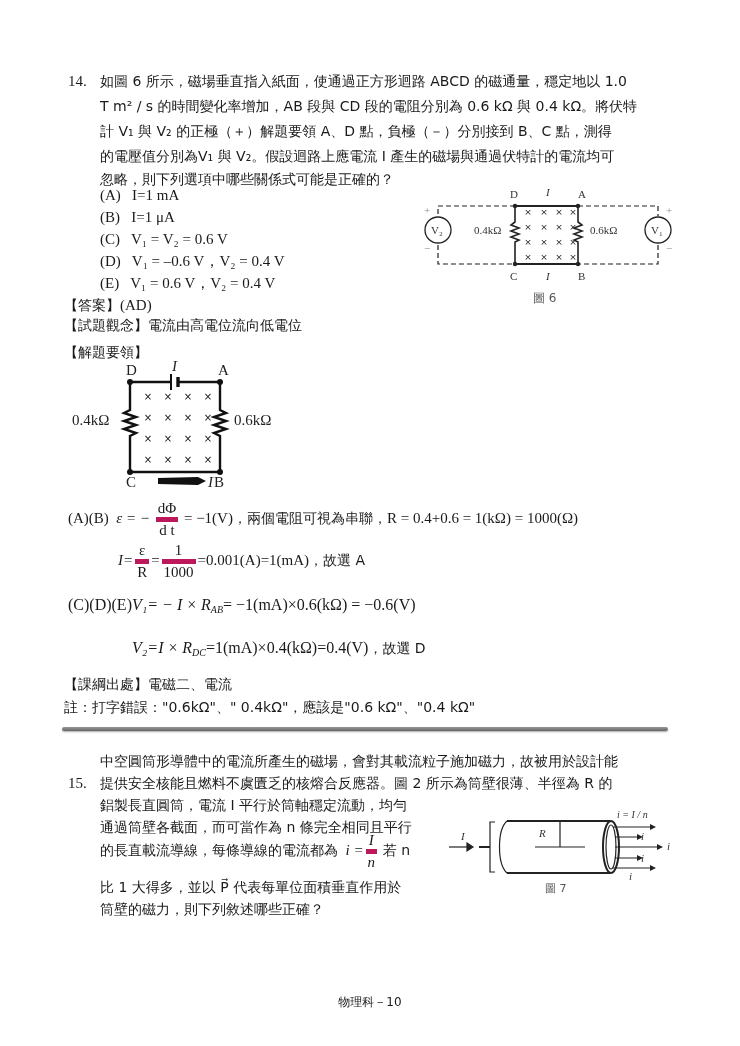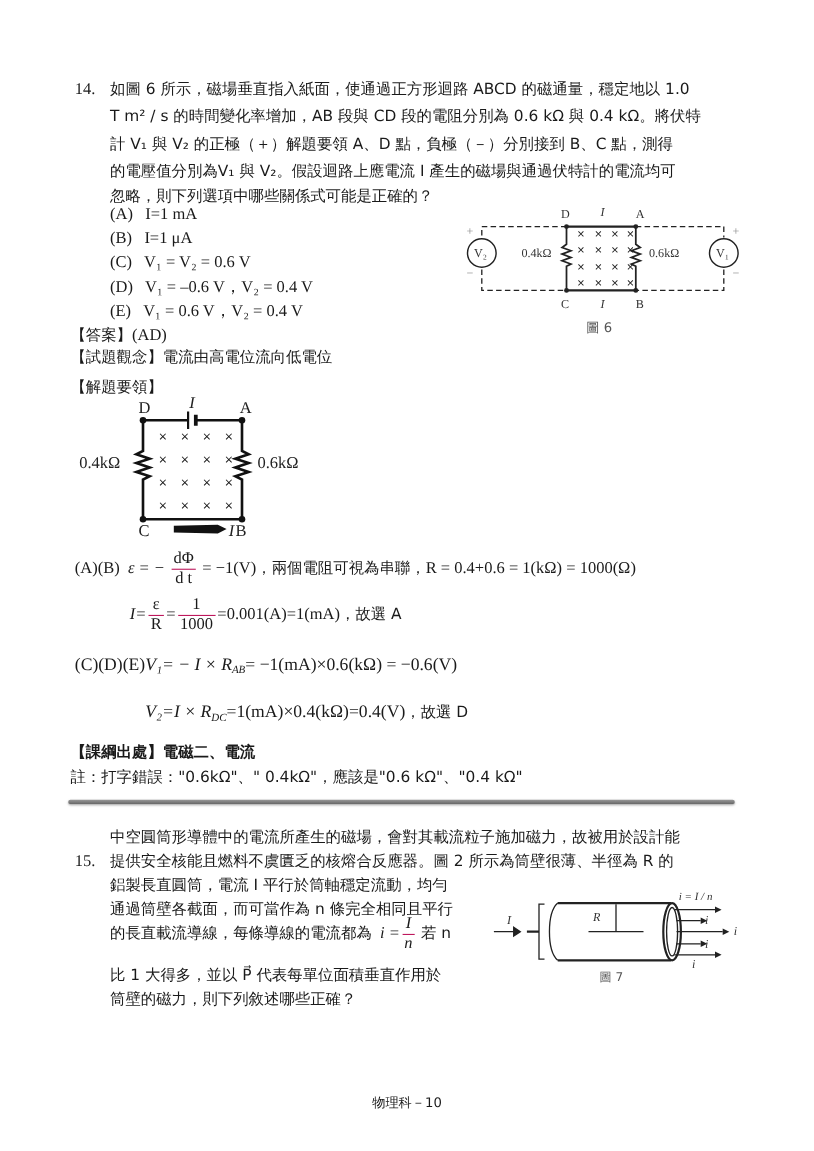--- a/index.html
+++ b/index.html
@@ -5,21 +5,21 @@
   html, body { margin:0; padding:0; background:#ffffff; }
   body { width:740px; height:1046px; position:relative; overflow:hidden;
          font-family:"Liberation Serif","DejaVu Serif",serif; color:#1a1a1a; font-size:15px; }
   .abs { position:absolute; }
   .line { position:absolute; white-space:nowrap; line-height:22px; font-size:15px; }
   .cjk { font-family:"DejaVu Sans",sans-serif; font-size:14px; }
   i.m { font-style:italic; }
   sub { font-size:10px; vertical-align:-3px; }
   .frac { display:inline-block; vertical-align:middle; text-align:center; margin:0 2px; }
   .frac span { display:block; line-height:17px; padding:0 2px; }
-  .frac .num { border-bottom:1px solid #be185d; }
+  .frac .num { border-bottom:5px solid #be185d; }
   .divider { position:absolute; left:62px; top:727px; width:606px; height:4px;
              background:linear-gradient(#999,#666); border-radius:2px; box-shadow:0 1px 2px #aaa; }
   .caption { font-family:"DejaVu Sans",sans-serif; font-size:12px; color:#555; }
 </style>
 </head>
 <body>
 
 <div class="line" style="left:68px;top:70px;">14.</div>
 <div>
   <div class="line cjk" style="left:100px;top:70px;">如圖  6  所示，磁場垂直指入紙面，使通過正方形迴路  ABCD  的磁通量，穩定地以  1.0</div>
@@ -170,21 +170,21 @@
 <div class="line" style="left:118px;top:542px;line-height:34px;">
   <i class="m">I=</i><span class="frac"><span class="num">ε</span><span>R</span></span><span>=</span><span class="frac"><span class="num">1</span><span>1000</span></span><span>=0.001(A)=1(mA)</span><span class="cjk">，故選 A</span>
 </div>
 <div class="line" style="left:68px;top:594px;font-size:16px;">
   <span>(C)(D)(E)</span><i class="m">V₁= − I × R</i><sub><i class="m">AB</i></sub><span>= −1(mA)×0.6(kΩ) = −0.6(V)</span>
 </div>
 <div class="line" style="left:132px;top:637px;font-size:16px;">
   <i class="m">V₂=I × R</i><sub><i class="m">DC</i></sub><span>=1(mA)×0.4(kΩ)=0.4(V)</span><span class="cjk">，故選 D</span>
 </div>
 
-<div class="line cjk" style="left:64px;top:673px;font-weight:bold;">
+<div class="line cjk" style="left:64px;top:673px;">
   <span>【課綱出處】</span><span>電磁二、電流</span>
 </div>
 <div class="line cjk" style="left:64px;top:696px;">註：打字錯誤："0.6kΩ"、" 0.4kΩ"，應該是"0.6 kΩ"、"0.4 kΩ"</div>
 
 <div class="divider"></div>
 
 <div class="line" style="left:68px;top:750px;margin-top:22px;">15.</div>
 <div class="line cjk" style="left:100px;top:750px;">中空圓筒形導體中的電流所產生的磁場，會對其載流粒子施加磁力，故被用於設計能</div>
 <div class="line cjk" style="left:100px;top:772px;">提供安全核能且燃料不虞匱乏的核熔合反應器。圖  2  所示為筒壁很薄、半徑為  R  的</div>
 <div class="line cjk" style="left:100px;top:794px;">鋁製長直圓筒，電流  I  平行於筒軸穩定流動，均勻</div>

